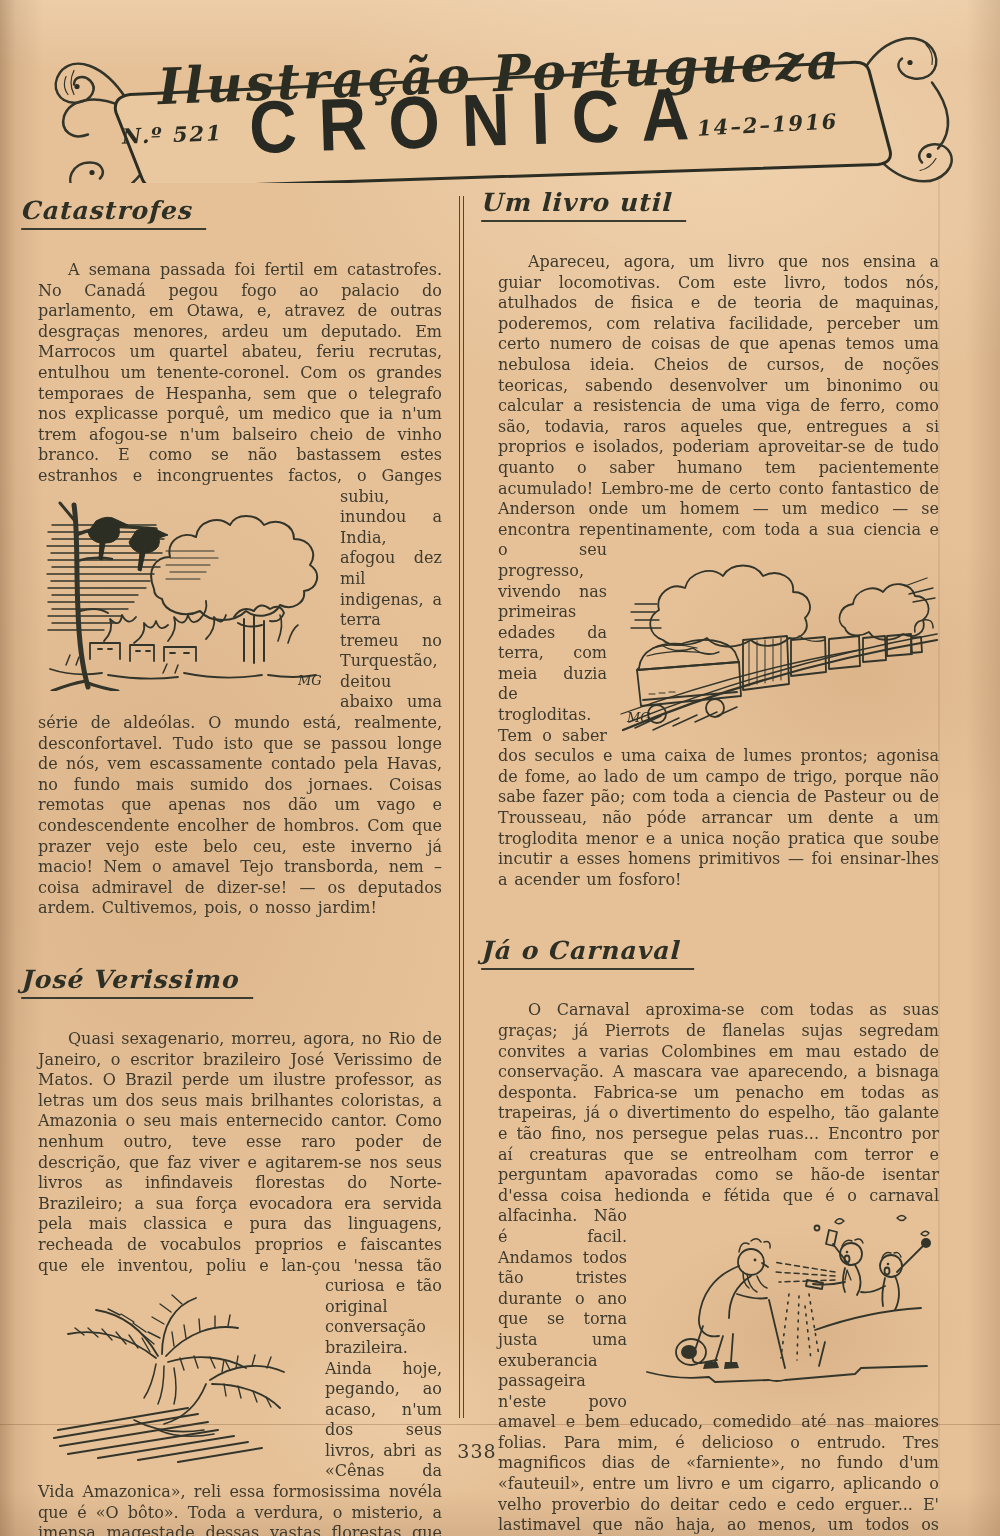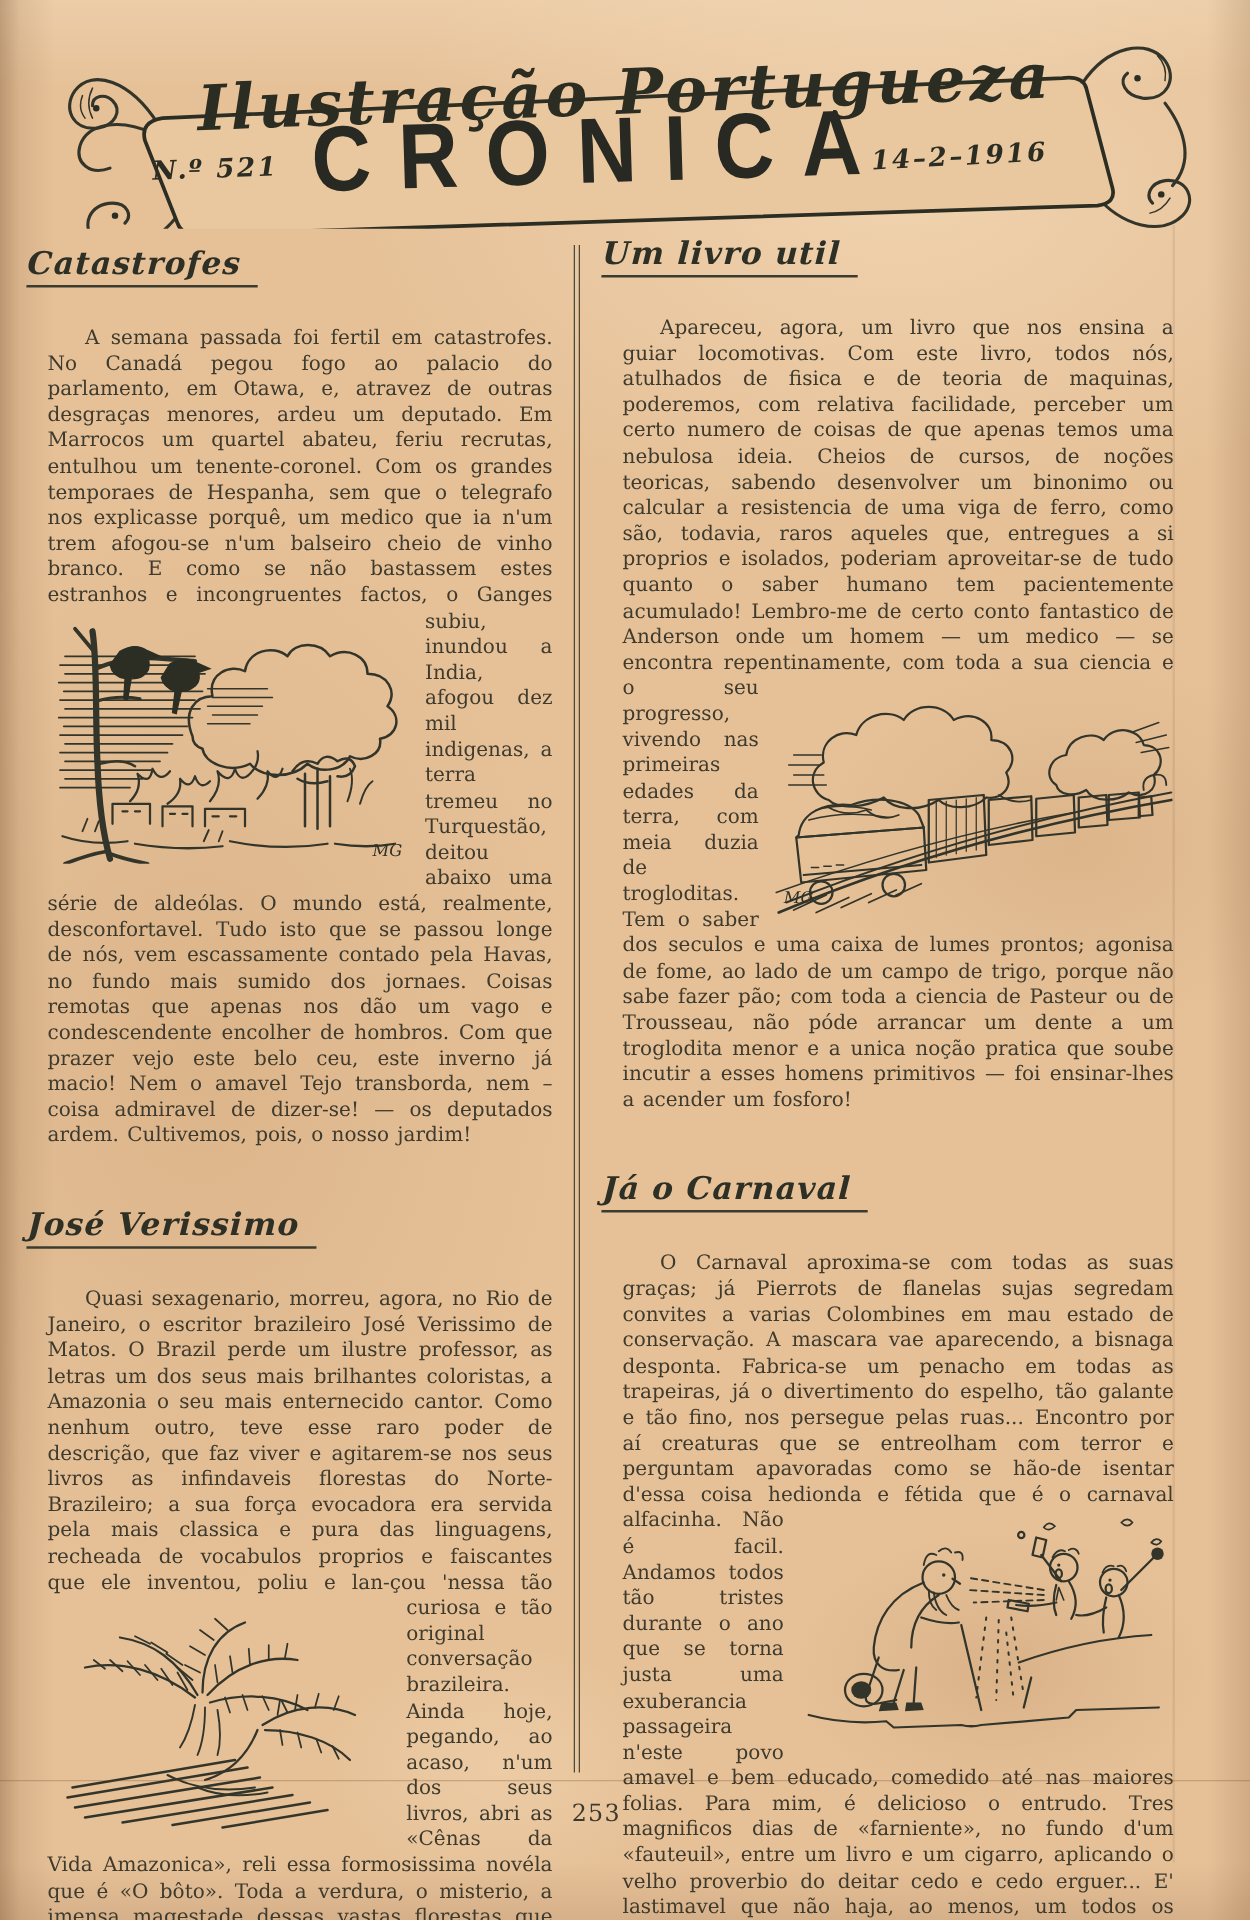--- a/index.html
+++ b/index.html
@@ -255,15 +255,15 @@
           <path d="M66,152 l12,0 2,6 -16,1 z M86,152 l12,0 2,6 -15,1 z"></path>
         </g>
       </svg>
       <span>é facil. Andamos todos tão tristes durante o ano que se torna justa uma exuberancia passageira n'este povo amavel e bem educado, comedido até nas maiores folias. Para mim, é delicioso o entrudo. Tres magnificos dias de «farniente», no fundo d'um «fauteuil», entre um livro e um cigarro, aplicando o velho proverbio do deitar cedo e cedo erguer... E' lastimavel que não haja, ao menos, um todos os mezes!</span></p>
     <div class="clear"></div>
 
   </div>
 
   <div class="crease-h"></div>
   <div class="crease-v"></div>
-  <div class="page-number">253</div>
+  <div class="page-number">338</div>
 
 </div>
 
 </body></html>

